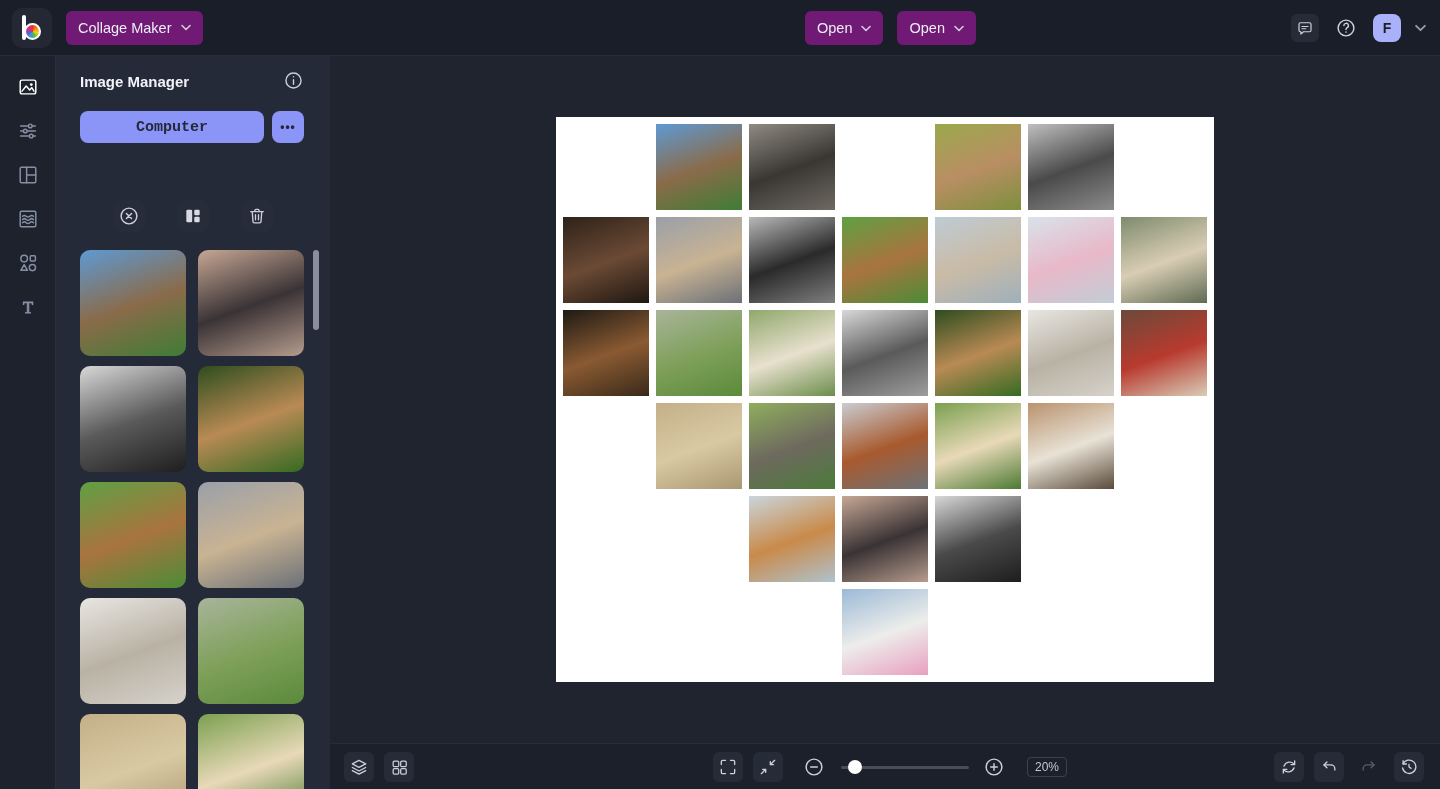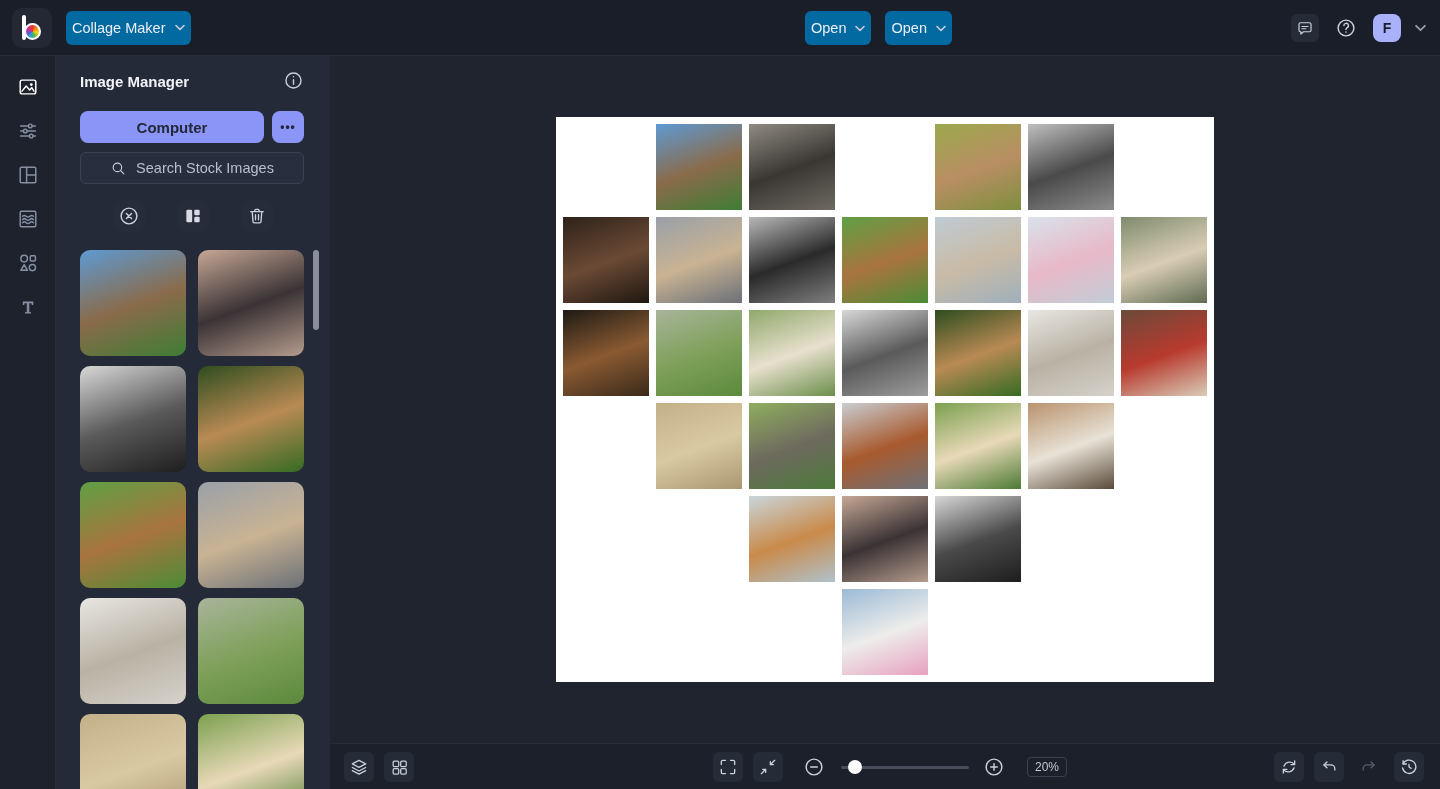--- a/index.html
+++ b/index.html
@@ -24,21 +24,21 @@
     background:#232834; display:flex; align-items:center; justify-content:center;
   }
   .logo-b { position:relative; width:20px; height:25px; }
   .logo-stem { position:absolute; left:0; top:0; width:4px; height:25px; background:#fff; border-radius:2px; }
   .logo-wheel {
     position:absolute; left:2px; bottom:0; width:17px; height:17px; border-radius:50%;
     border:2.5px solid #fff;
     background:conic-gradient(#e5352b,#f28c1e,#f5d315,#58b947,#2a9fd8,#7a4bd0,#d6317f,#e5352b);
   }
   .tb-btn {
-    height:34px; padding:0 6px; border-radius:6px; background:#0369a1;
+    height:34px; padding:0 12px; border-radius:6px; background:#701a75;
     display:flex; align-items:center; gap:9px; font-size:14.5px; color:#EDEFF4;
     border:none; cursor:pointer;
   }
   .app-menu { margin-left:14px; }
   .topbar-center { position:absolute; left:805px; top:11px; display:flex; gap:14px;align-items:center; }
   .topbar-right { position:absolute; right:14px; top:0; height:56px; display:flex; align-items:center; gap:14px; }
   .chip-btn {
     width:28px; height:28px; border-radius:6px; background:#262B38;
     display:flex; align-items:center; justify-content:center; border:none; cursor:pointer;
   }
@@ -65,21 +65,21 @@
   
   .panel {
     position:absolute; top:56px; left:56px; width:274px; height:733px;
     background:#242A38; overflow:hidden;
   }
   .panel-title { position:absolute; left:24px; top:17px; font-size:15px; font-weight:bold; color:#F2F3F7; }
   .info-btn { position:absolute; right:26px; top:14px; background:none; border:none; cursor:pointer; }
   .source-row { position:absolute; left:24px; top:55px; display:flex; gap:8px; }
   .computer-btn {
     width:184px; height:32px; border-radius:8px; background:#8B95F7; border:none; cursor:pointer;
-    color:#232938; font-size:15px; font-weight:bold; font-family:Liberation Sans, sans-serif;
+    color:#232938; font-size:15px; font-weight:bold; font-family:Liberation Mono, monospace;
   }
   .more-btn {
     width:32px; height:32px; border-radius:8px; background:#8B95F7; border:none; cursor:pointer;
     color:#232938; font-size:12px; font-weight:bold; letter-spacing:1px;
     display:flex; align-items:center; justify-content:center;
   }
   .search-field {
     position:absolute; left:24px; top:96px; width:224px; height:32px;
     background:#272E3D; border:1px solid #3B4252; border-radius:6px;
     display:flex; align-items:center; justify-content:center; gap:9px;
@@ -248,27 +248,20 @@
       <circle cx="12" cy="12" r="8.6"></circle>
       <path d="M12 11v5.2M12 7.6v.2"></path>
     </svg>
   </button>
 
   <div class="source-row">
     <button class="computer-btn">Computer</button>
     <button class="more-btn">•••</button>
   </div>
 
-  <div class="search-field">
-    <svg width="17" height="17" viewBox="0 0 24 24" class="stroke">
-      <circle cx="10.5" cy="10.5" r="6"></circle>
-      <path d="M15 15l4.5 4.5"></path>
-    </svg>
-    <span>Search Stock Images</span>
-  </div>
 
   <div class="tools-row">
     <button class="tool-chip">
       <svg width="22" height="22" viewBox="0 0 24 24" class="stroke">
         <circle cx="12" cy="12" r="8.6"></circle>
         <path d="M9.2 9.2l5.6 5.6M14.8 9.2l-5.6 5.6"></path>
       </svg>
     </button>
     <button class="tool-chip">
       <svg width="20" height="20" viewBox="0 0 24 24" fill="#D7DAE3">

